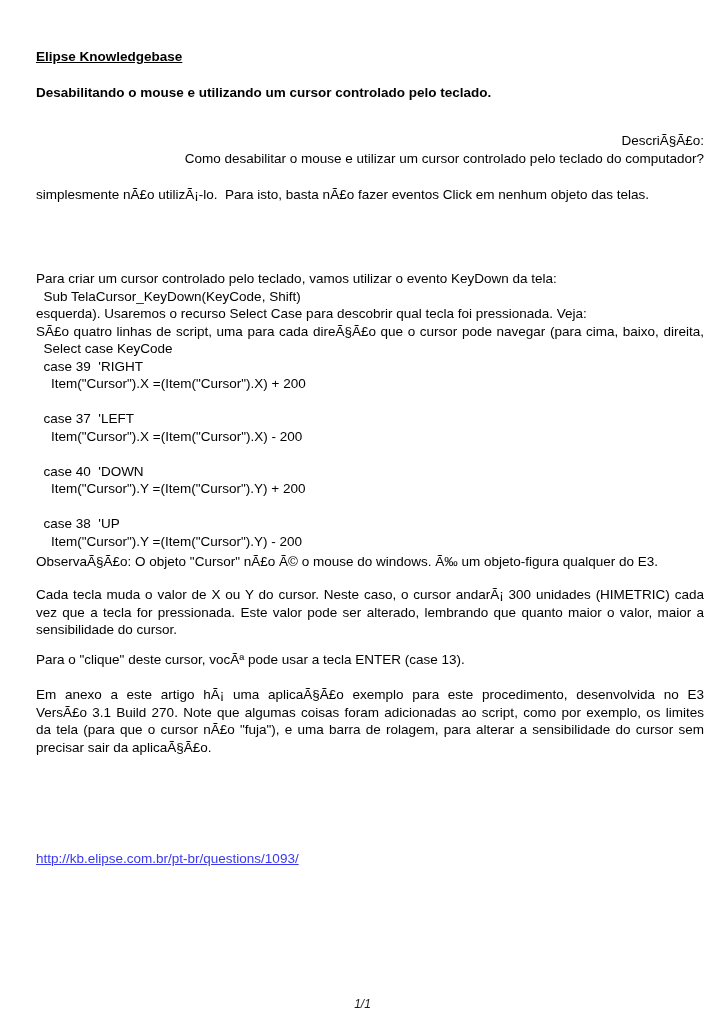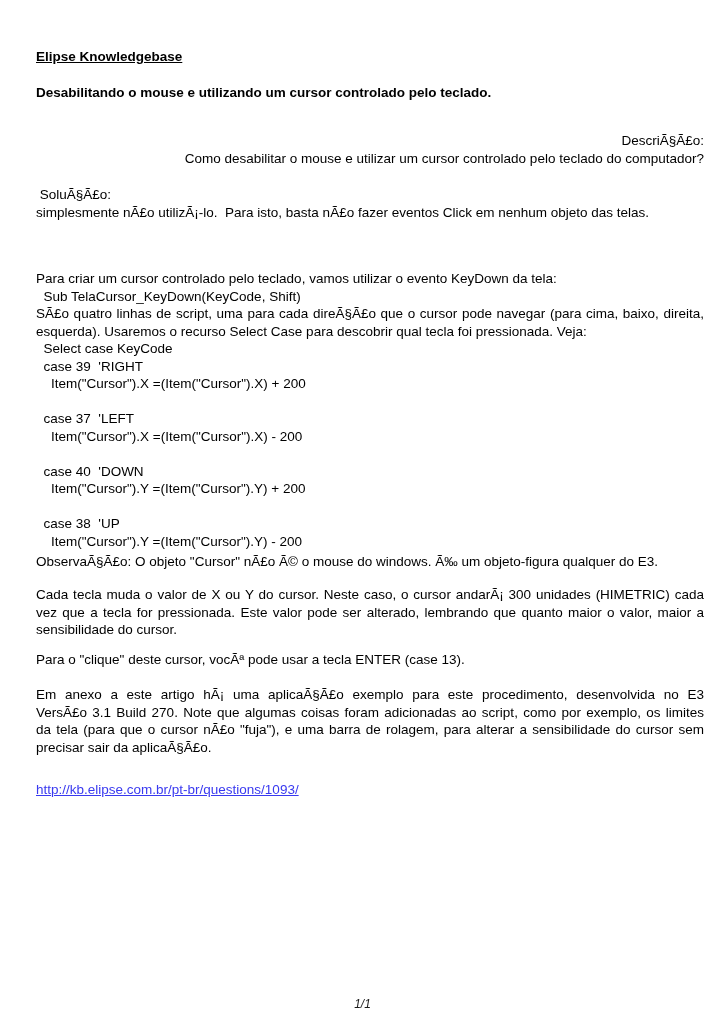--- a/index.html
+++ b/index.html
@@ -23,21 +23,21 @@
   .underline { text-decoration: underline; }
   .kb-header { top: 48px; }
   .art-title { top: 84px; }
   .desc { top: 132px; text-align: right; }
   .soluc { top: 186px; }
   .main { top: 270px; }
   .observ { top: 553px; }
   .sensit { top: 586px; }
   .click { top: 651px; }
   .anexo { top: 686px; }
-  .linkrow { top: 781px; }
+  .linkrow { top: 850px; }
   .footer { top: 996px; left: 0; width: 725px; text-align: center;
             font-size: 12px; font-style: italic; color: #1c1c1c; }
   a.src-link {
     color: #3939f0;
     text-decoration: underline;
     cursor: pointer;
   }
 </style>
 </head>
 <body>
@@ -49,29 +49,28 @@
   </div>
 
   <div class="blk art-title bold">Desabilitando o mouse e utilizando um cursor controlado pelo teclado.</div>
 
   <div class="blk desc">
     <div class="ln"> DescriÃ§Ã£o:</div>
     <div class="ln">Como desabilitar o mouse e utilizar um cursor controlado pelo teclado do computador?</div>
   </div>
 
   <div class="blk soluc">
-    <div class="ln"> SoluÃ§Ã£o:</div>
     <div class="ln">simplesmente nÃ£o utilizÃ¡-lo.  Para isto, basta nÃ£o fazer eventos Click em nenhum objeto das telas.</div>
   </div>
 
   <div class="blk main">
     <div class="ln">Para criar um cursor controlado pelo teclado, vamos utilizar o evento KeyDown da tela:</div>
     <div class="ln">  Sub TelaCursor_KeyDown(KeyCode, Shift)</div>
+    <div class="ln">esquerda). Usaremos o recurso Select Case para descobrir qual tecla foi pressionada. Veja:</div>
     <div class="ln jl">SÃ£o quatro linhas de script, uma para cada direÃ§Ã£o que o cursor pode navegar (para cima, baixo, direita,</div>
-    <div class="ln">esquerda). Usaremos o recurso Select Case para descobrir qual tecla foi pressionada. Veja:</div>
     <div class="ln">  Select case KeyCode</div>
     <div class="ln">  case 39  'RIGHT</div>
     <div class="ln">    Item("Cursor").X =(Item("Cursor").X) + 200</div>
     <div class="gap"></div>
     <div class="ln">  case 37  'LEFT</div>
     <div class="ln">    Item("Cursor").X =(Item("Cursor").X) - 200</div>
     <div class="gap"></div>
     <div class="ln">  case 40  'DOWN</div>
     <div class="ln">    Item("Cursor").Y =(Item("Cursor").Y) + 200</div>
     <div class="gap"></div>

